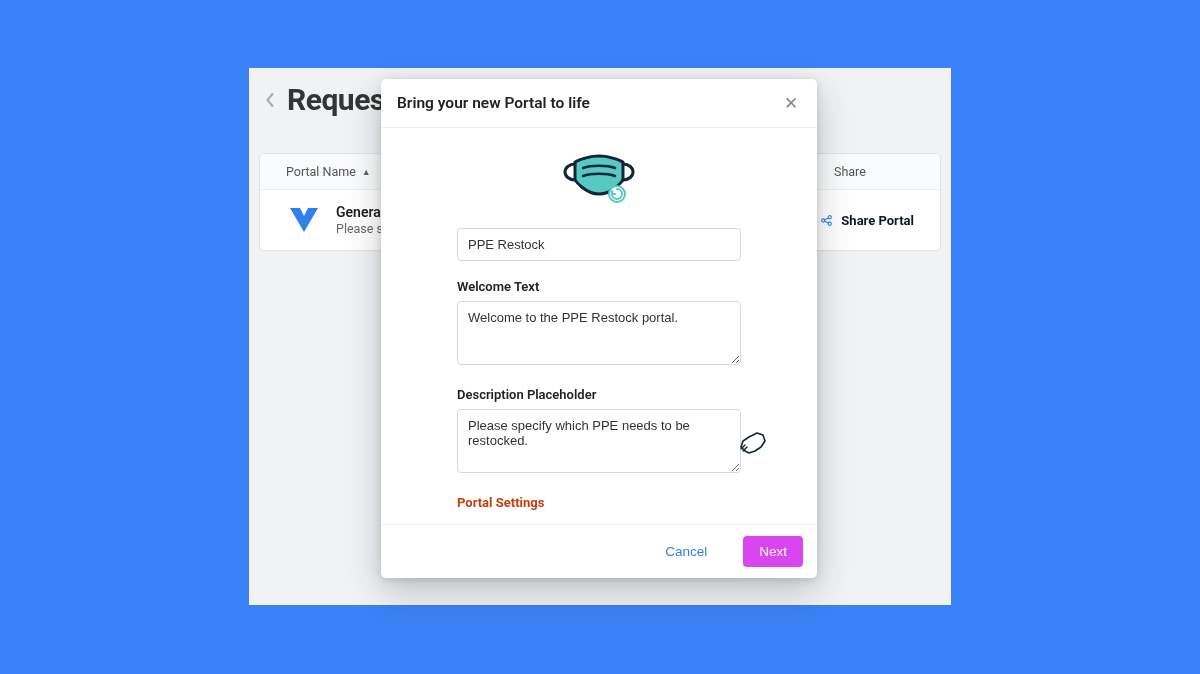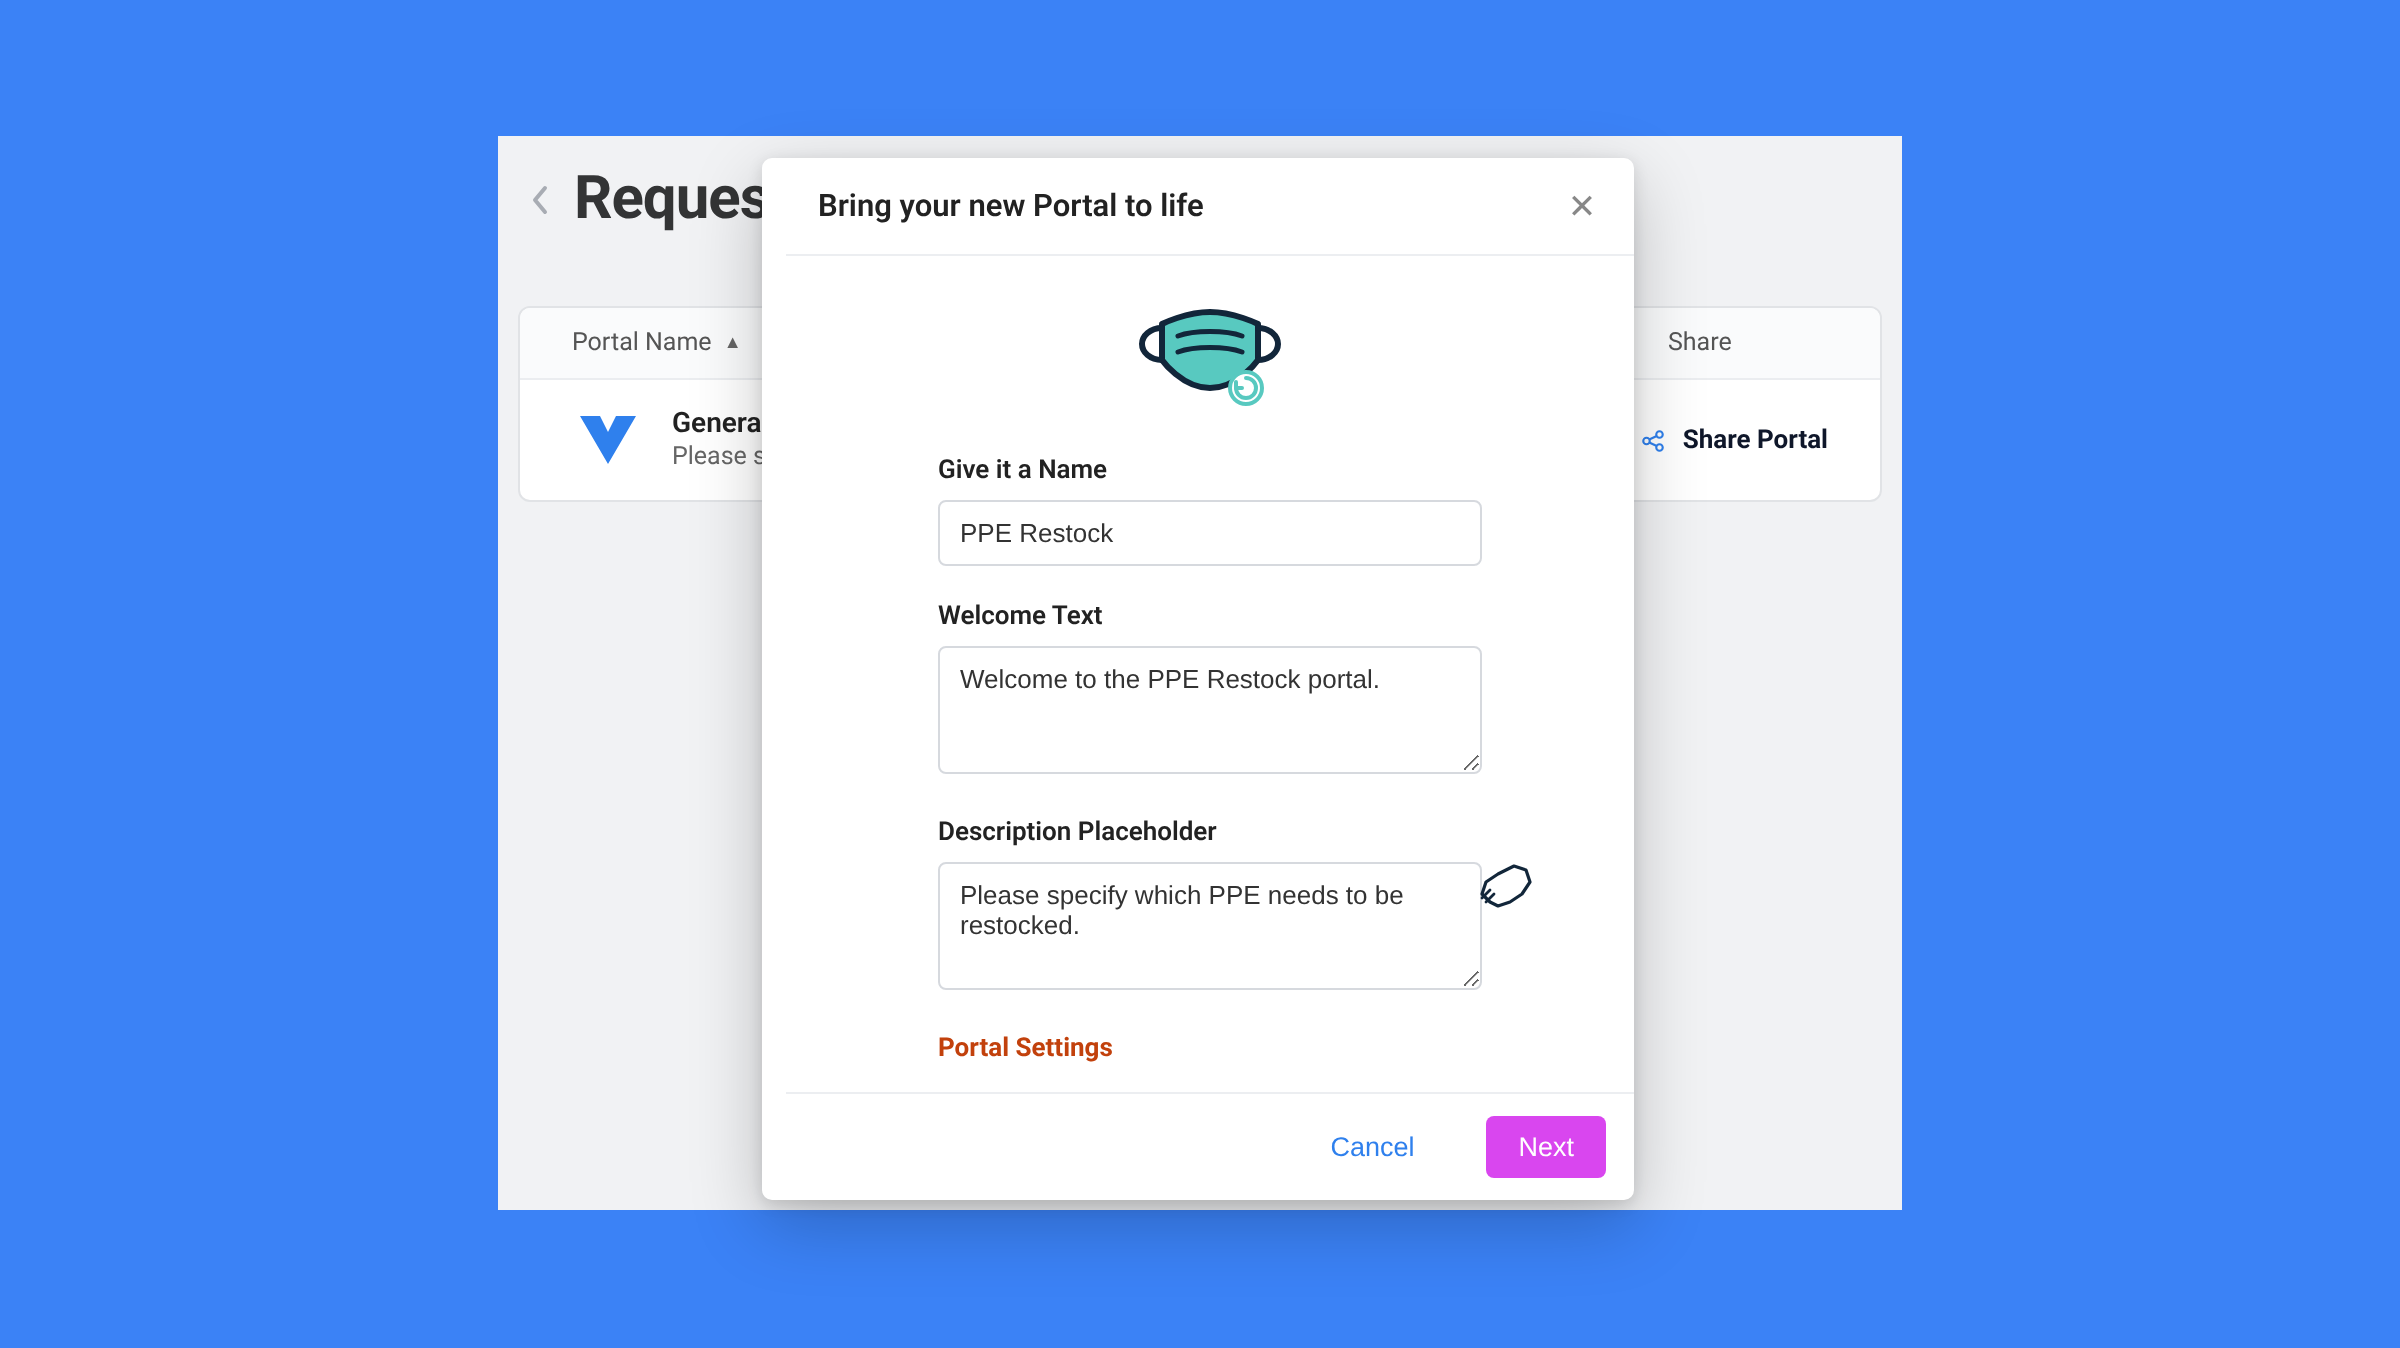--- a/index.html
+++ b/index.html
@@ -87,21 +87,20 @@
       position: absolute;
       left: 381px;
       top: 79px;
       width: 436px;
       background: #fff;
       border-radius: 5px;
       box-shadow: 0 12px 36px rgba(0,0,0,0.22), 0 2px 8px rgba(0,0,0,0.12);
       display: flex;
       flex-direction: column;
       overflow: hidden;
-      padding-left: 12px;
     }
     .modal-header {
       display: flex;
       align-items: center;
       justify-content: space-between;
       padding: 14px 16px;
       border-bottom: 1px solid #eceef1;
     }
     .modal-title { font-size: 15.5px; font-weight: 600; color: #222; }
     .modal-close {
@@ -226,21 +225,20 @@
           <path d="M20 26 C28 23 44 23 52 26" stroke="#12263a" stroke-width="2.5" fill="none" stroke-linecap="round"></path>
           <path d="M12 14 C6 14 2 18 2 22 C2 26 6 30 12 30" stroke="#12263a" stroke-width="3" fill="none" stroke-linecap="round"></path>
           <path d="M60 14 C66 14 70 18 70 22 C70 26 66 30 60 30" stroke="#12263a" stroke-width="3" fill="none" stroke-linecap="round"></path>
           <circle cx="54" cy="44" r="8" fill="#fff" stroke="#58c9c0" stroke-width="2"></circle>
           <path d="M54 39 A5 5 0 1 1 49 44" stroke="#58c9c0" stroke-width="2" fill="none" stroke-linecap="round"></path>
           <path d="M49 41 L49 44 L52 44" stroke="#58c9c0" stroke-width="2" fill="none" stroke-linecap="round" stroke-linejoin="round"></path>
         </svg>
       </div>
 
       <div class="form-group">
-        <label class="form-label">Give it a Name</label>
         <input class="text-input" type="text" value="PPE Restock" style="">
       </div>
 
       <div class="form-group">
         <label class="form-label">Welcome Text</label>
         <textarea class="text-area" rows="3" style="">Welcome to the PPE Restock portal.</textarea>
       </div>
 
       <div class="form-group">
         <label class="form-label">Description Placeholder</label>

